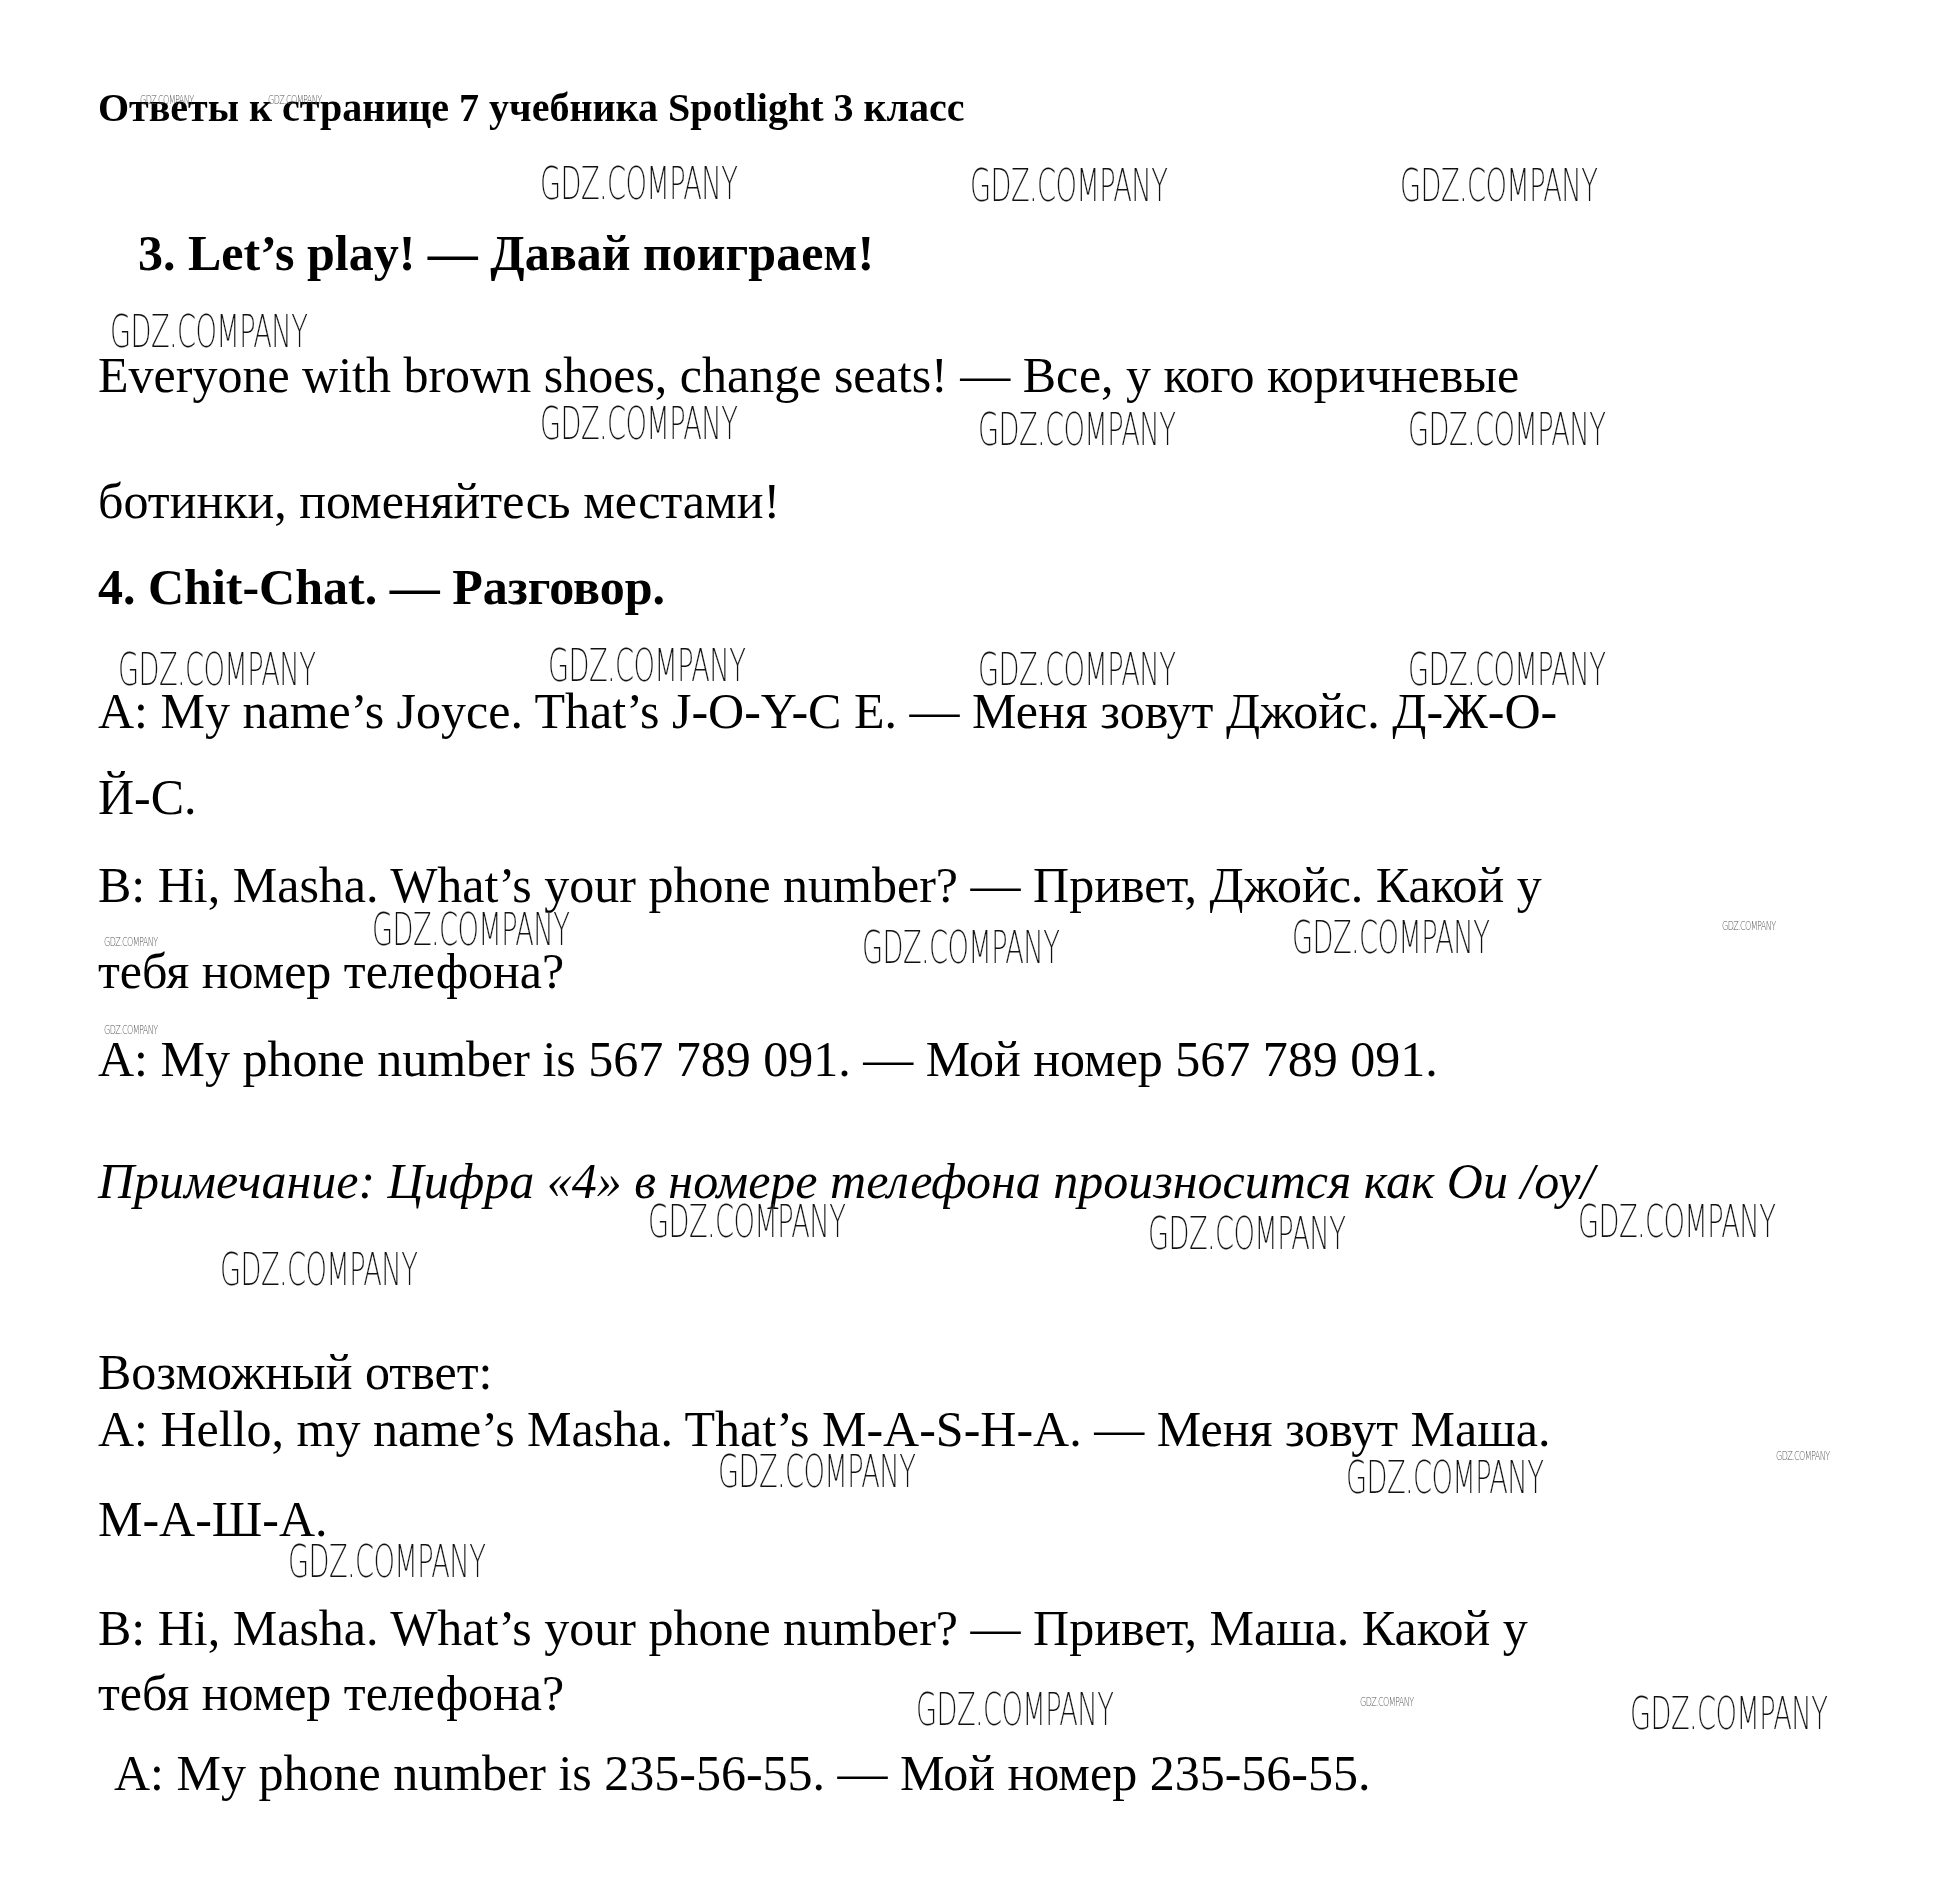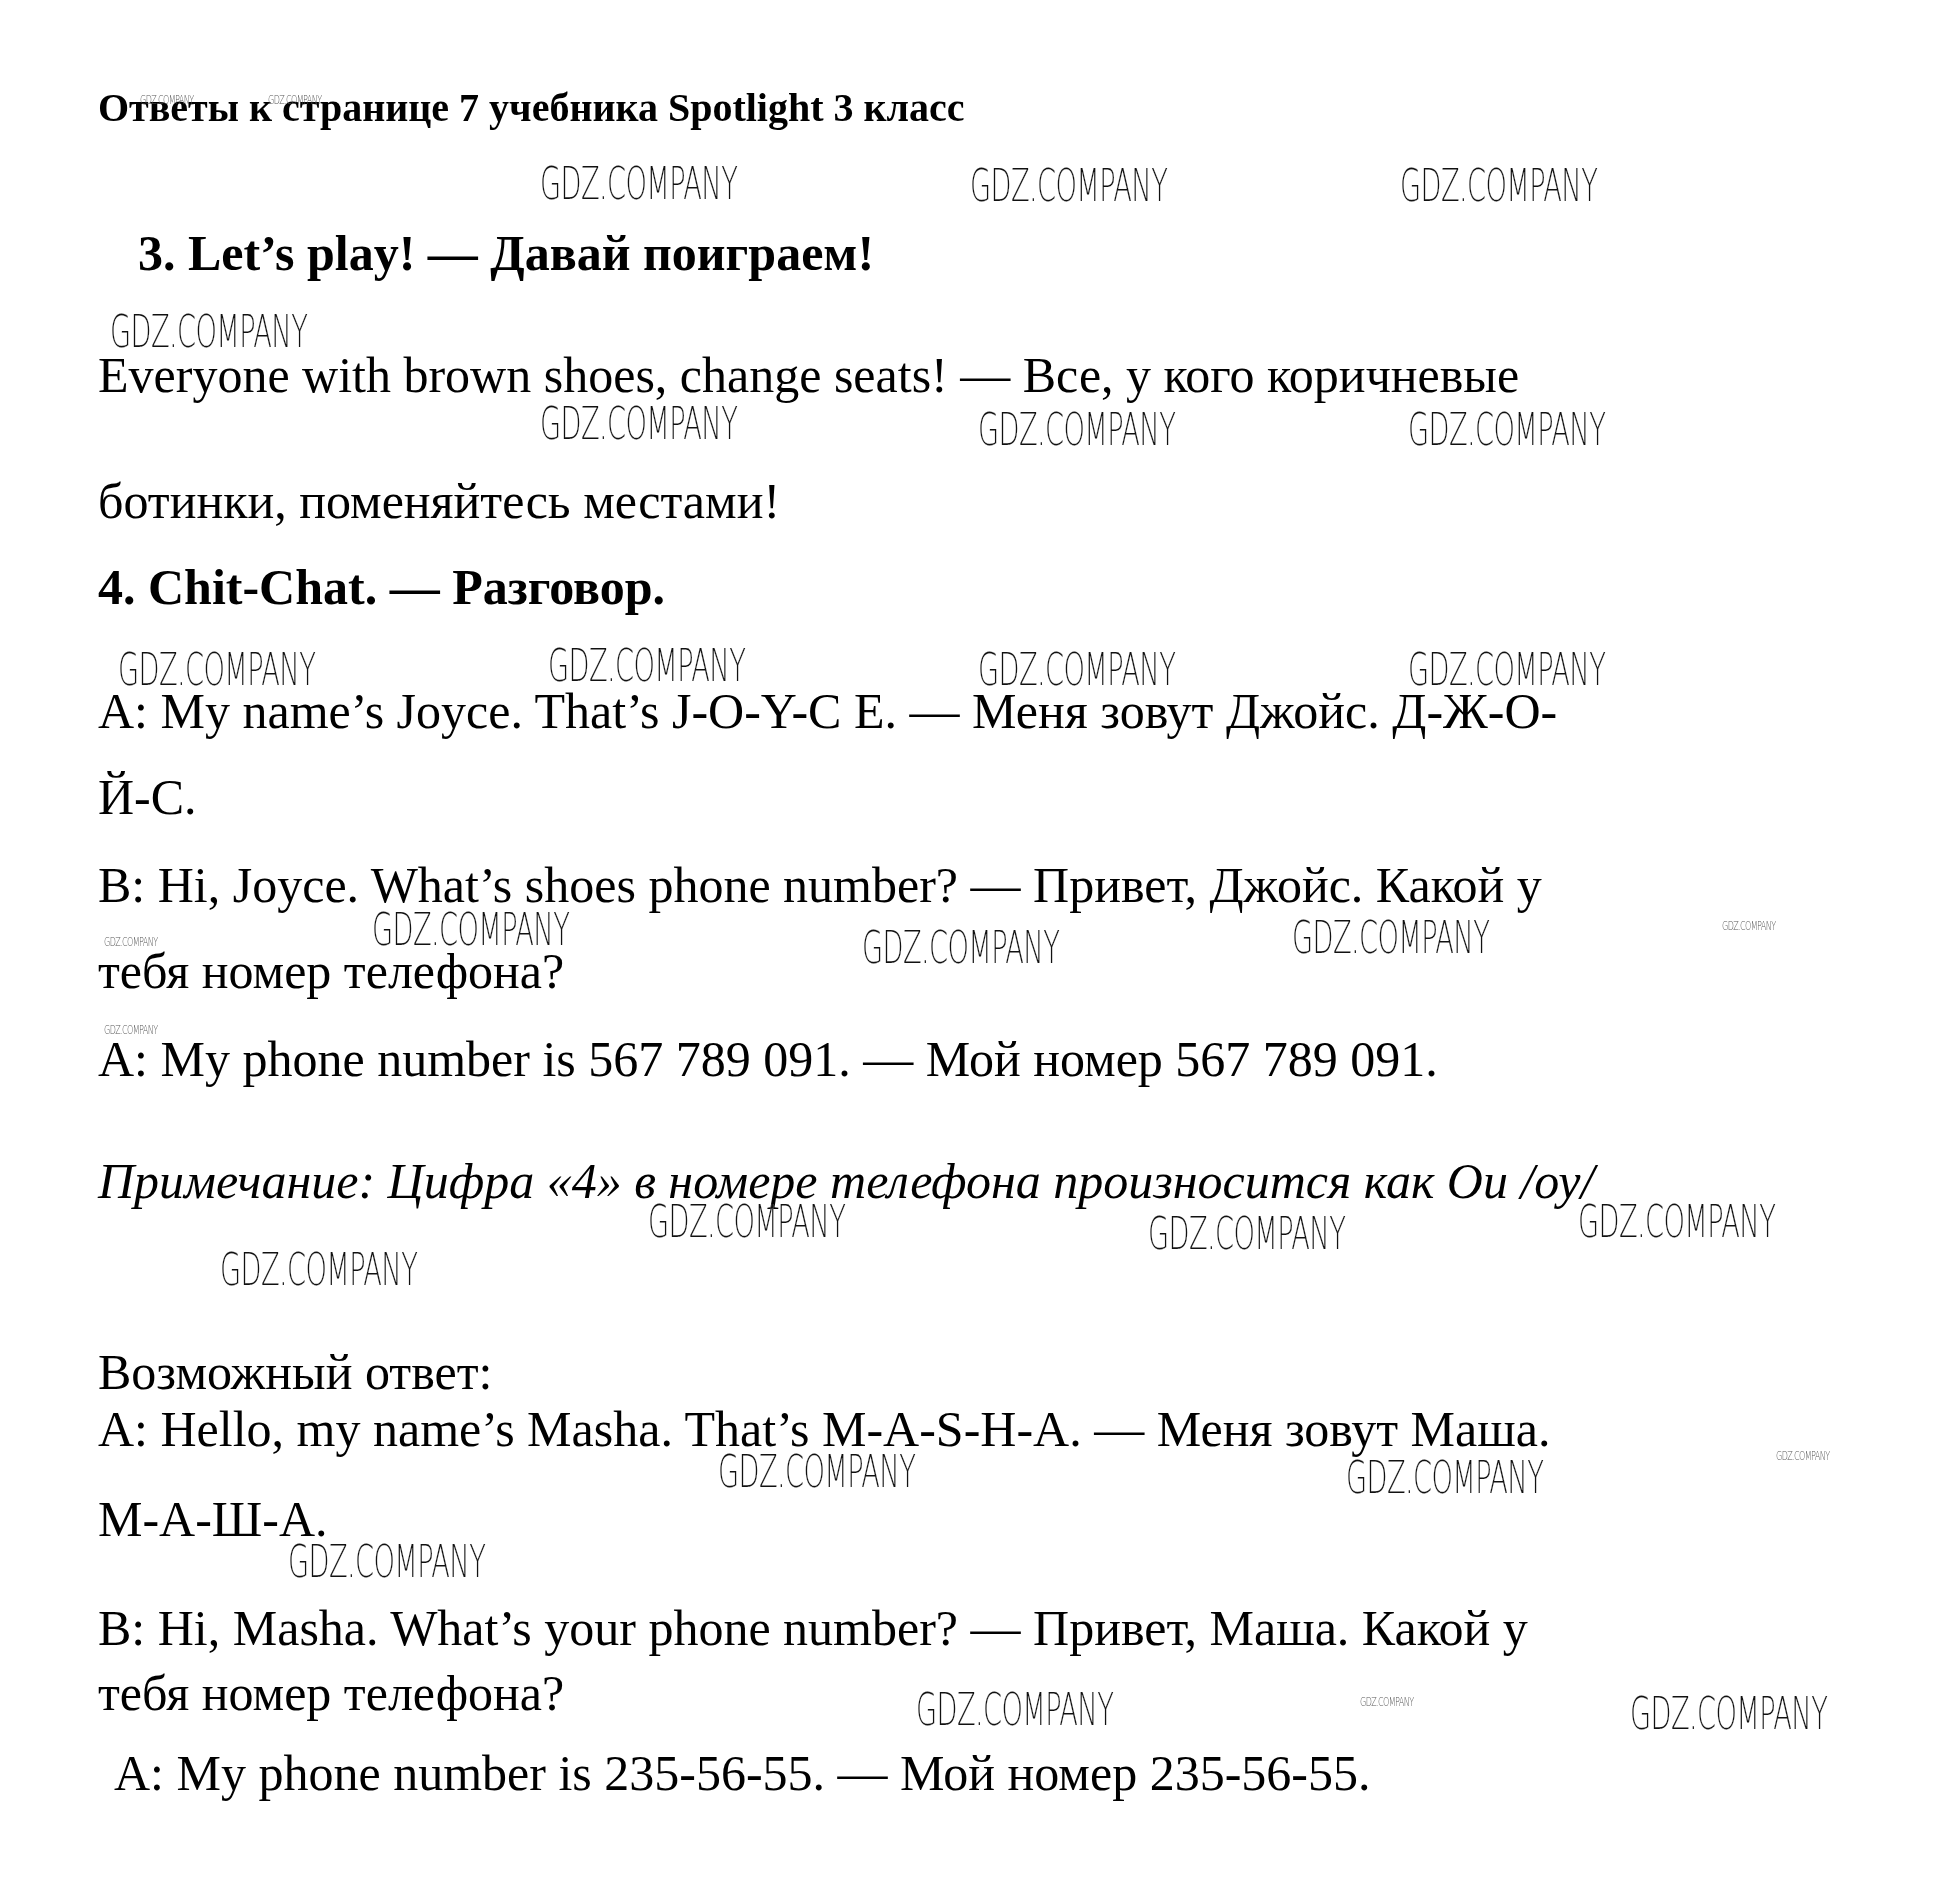--- a/index.html
+++ b/index.html
@@ -21,21 +21,21 @@
 
   <div class="line title" style="top:88px;">Ответы к странице 7 учебника Spotlight 3 класс</div>
 
   <div class="line h" style="top:228px;margin-left:40px;">3. Let’s play! — Давай поиграем!</div>
   <div class="line" style="top:350px;">Everyone with brown shoes, change seats! — Все, у кого коричневые</div>
   <div class="line" style="top:440px;margin-top:36px;">ботинки, поменяйтесь местами!</div>
 
   <div class="line h" style="top:562px;">4. Chit-Chat. — Разговор.</div>
   <div class="line" style="top:686px;">A: My name’s Joyce. That’s J-O-Y-C E. — Меня зовут Джойс. Д-Ж-О-</div>
   <div class="line" style="top:772px;">Й-С.</div>
-  <div class="line" style="top:860px;">B: Hi, Joyce. What’s shoes phone number? — Привет, Джойс. Какой у</div>
+  <div class="line" style="top:860px;">B: Hi, Masha. What’s your phone number? — Привет, Джойс. Какой у</div>
   <div class="line" style="top:946px;">тебя номер телефона?</div>
   <div class="line" style="top:1034px;">A: My phone number is 567 789 091. — Мой номер 567 789 091.</div>
 
   <div class="line note" style="top:1156px;">Примечание: Цифра «4» в номере телефона произносится как Ou /оу/</div>
   <div class="line" style="top:1347px;">Возможный ответ:</div>
 
   <div class="line" style="top:1404px;">A: Hello, my name’s Masha. That’s M-A-S-H-A. — Меня зовут Маша.</div>
   <div class="line" style="top:1494px;">М-А-Ш-А.</div>
   <div class="line" style="top:1580px;margin-top:23px;">B: Hi, Masha. What’s your phone number? — Привет, Маша. Какой у</div>
   <div class="line" style="top:1668px;">тебя номер телефона?</div>

